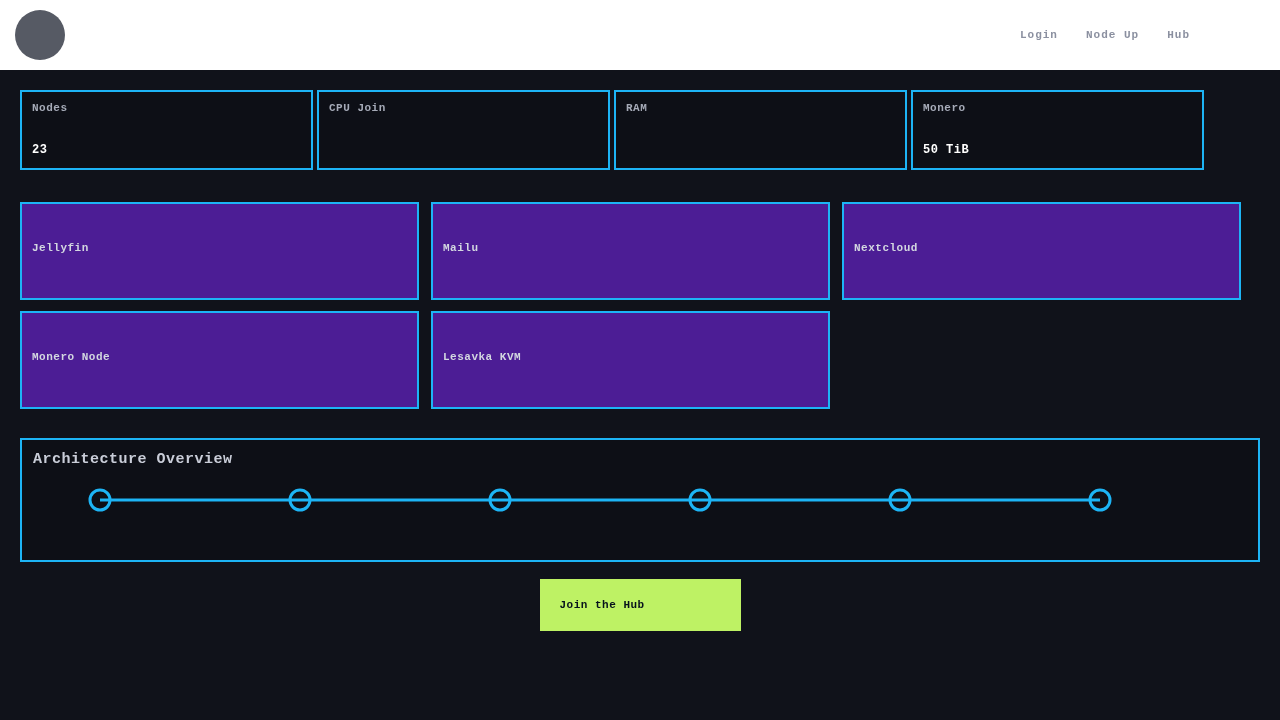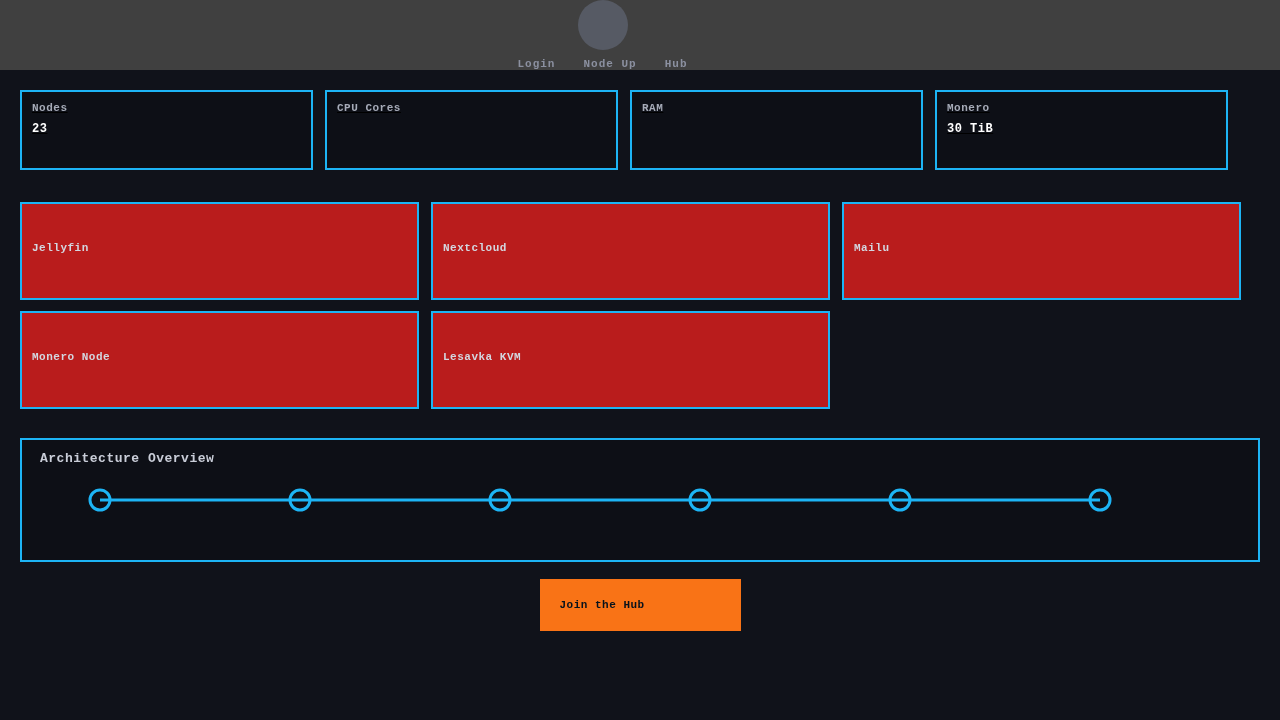--- a/index.html
+++ b/index.html
@@ -6,27 +6,26 @@
   html, body {
     width: 1280px; height: 720px;
     background: #10121a;
     font-family: "Liberation Mono", "DejaVu Sans Mono", monospace;
     font-weight: bold;
     overflow: hidden;
   }
   
   .navbar {
     height: 70px;
-    background: #404040;
+    background: #ffffff;
     display: flex;
     align-items: center;
     justify-content: space-between;
     padding-left: 15px;
     padding-right: 90px;
-    flex-direction: column;
   }
   .avatar {
     width: 50px; height: 50px;
     border-radius: 50%;
     background: #565a64;
     cursor: pointer;
   }
   .nav-links { display: flex; align-items: center; gap: 28px; }
   .nav-links a {
     color: #8b90a0;
@@ -34,65 +33,64 @@
     letter-spacing: 1px;
     text-decoration: none;
     cursor: pointer;
   }
   
   .main { padding: 0 20px; }
   
   .stats-row {
     margin-top: 20px;
     display: flex;
-    gap: 12px;
-    text-decoration: underline;
+    gap: 4px;
   }
   .stat-card {
     width: 293px; height: 80px;
     background: #0d0f16;
     border: 2px solid #1db4f5;
     padding: 10px 10px;
   }
   .stat-label { color: #a6abb8; font-size: 11px; letter-spacing: 0.5px; }
-  .stat-value { color: #ffffff; font-size: 12px; margin-top: 8px; letter-spacing: 0.5px; }
+  .stat-value { color: #ffffff; font-size: 12px; margin-top: 29px; letter-spacing: 0.5px; }
   
   .services-grid {
     margin-top: 32px;
     display: grid;
     grid-template-columns: repeat(3, 399px);
     gap: 11px 12px;
   }
   .service-card {
     height: 98px;
-    background: #b91c1c;
+    background: #4c1d95;
     border: 2px solid #1db4f5;
     padding: 38px 10px 0 10px;
     cursor: pointer;
   }
   .service-title { color: #d3d7e0; font-size: 11px; letter-spacing: 0.5px; }
   
   .arch-panel {
     margin-top: 29px;
     position: relative;
     width: 1240px; height: 124px;
     background: #0d0f16;
     border: 2px solid #1db4f5;
   }
   .arch-title {
     position: absolute;
-    top: 11px; left: 18px;
-    color: #c9cdd8; font-size: 13px; letter-spacing: 0.5px;
+    top: 11px; left: 11px;
+    color: #c9cdd8; font-size: 15px; letter-spacing: 0.5px;
   }
   .arch-svg { position: absolute; top: 0; left: 0; }
   
   .cta-row { margin-top: 17px; display: flex; justify-content: center; }
   .cta-button {
     width: 201px; height: 52px;
-    background: #f97316;
+    background: #bef264;
     border: none;
     color: #07121c;
     font-family: "Liberation Mono", "DejaVu Sans Mono", monospace;
     font-weight: bold;
     font-size: 11px;
     letter-spacing: 0.5px;
     text-align: left;
     padding-left: 20px;
     padding-bottom: 0;
     cursor: pointer;
@@ -111,40 +109,40 @@
 </header>
 
 <main class="main">
 
   <section class="stats-row">
     <div class="stat-card">
       <div class="stat-label">Nodes</div>
       <div class="stat-value">23</div>
     </div>
     <div class="stat-card">
-      <div class="stat-label">CPU Cores</div>
+      <div class="stat-label">CPU Join</div>
     </div>
     <div class="stat-card">
       <div class="stat-label">RAM</div>
     </div>
     <div class="stat-card">
       <div class="stat-label">Monero</div>
-      <div class="stat-value">30 TiB</div>
+      <div class="stat-value">50 TiB</div>
     </div>
   </section>
 
   <section class="services-grid">
     <div class="service-card">
       <div class="service-title">Jellyfin</div>
     </div>
     <div class="service-card">
-      <div class="service-title">Nextcloud</div>
+      <div class="service-title">Mailu</div>
     </div>
     <div class="service-card">
-      <div class="service-title">Mailu</div>
+      <div class="service-title">Nextcloud</div>
     </div>
     <div class="service-card">
       <div class="service-title">Monero Node</div>
     </div>
     <div class="service-card">
       <div class="service-title">Lesavka KVM</div>
     </div>
   </section>
 
   <section class="arch-panel">

